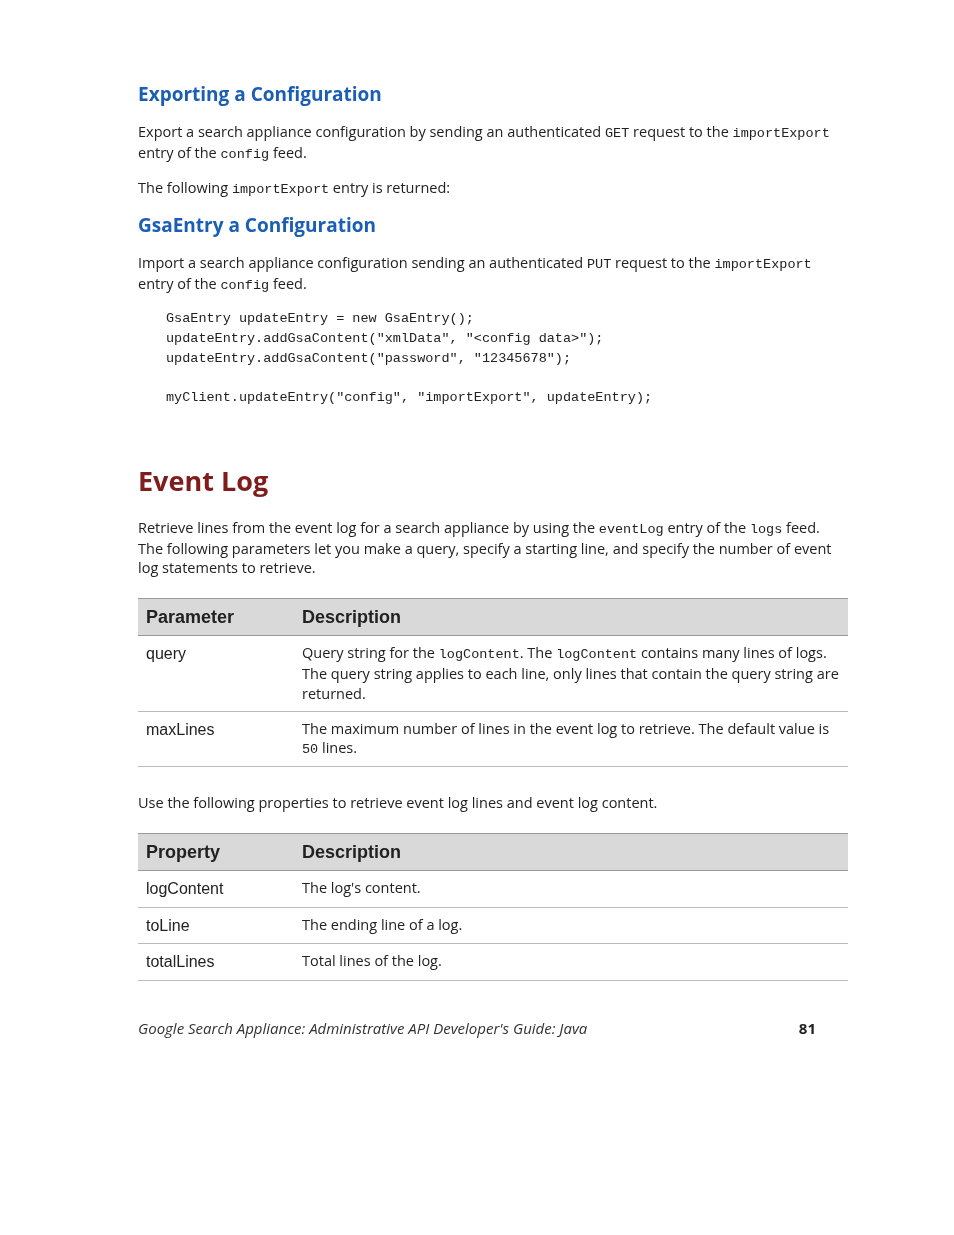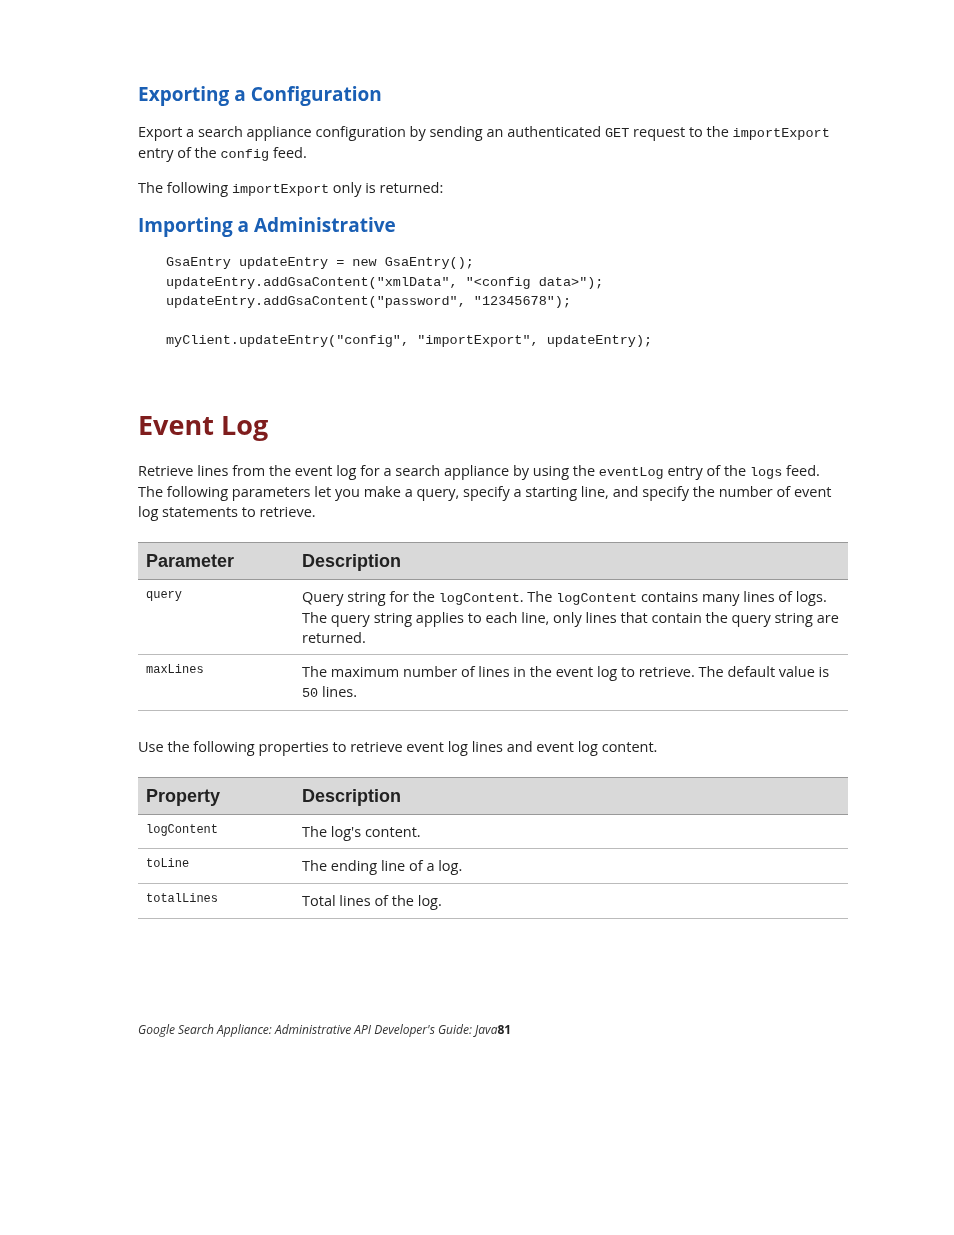--- a/index.html
+++ b/index.html
@@ -65,31 +65,32 @@
     border-top: 1px solid #999;
     border-bottom: 1px solid #999;
   }
   tbody td {
     vertical-align: top;
     padding: 7px 8px 7px 8px;
     border-bottom: 1px solid #bbb;
   }
   tbody td:first-child {
     width: 140px;
-    font-family: Liberation Mono, monospace;
-    font-size: 12px;
+    font-family: Liberation Sans, sans-serif;
+    font-size: 16px;
   }
   .footer {
     position: absolute;
     bottom: 48px;
     left: 138px;
     right: 138px;
     display: flex;
+    justify-content: space-between;
     align-items: baseline;
-    font-size: 12px;
+    font-size: 15px;
   }
   .footer-left {
     font-style: italic;
     color: #333;
   }
   .footer-right {
     font-weight: 700;
   }
 </style>
 </head>
@@ -97,26 +98,29 @@
 
 <div class="page">
 
   <h2 class="section">Exporting a Configuration</h2>
 
   <p>
     <span>Export a search appliance configuration by sending an authenticated </span><code>GET</code><span> request to the </span><code>importExport</code><span> entry of the </span><code>config</code><span> feed.</span>
   </p>
 
   <p>
-    <span>The following </span><code>importExport</code><span> only is returned:</span>
+    <span>The following </span><code>importExport</code><span> entry is returned:</span>
   </p>
 
 
-  <h2 class="section">Importing a Administrative</h2>
+  <h2 class="section">GsaEntry a Configuration</h2>
 
+  <p>
+    <span>Import a search appliance configuration sending an authenticated </span><code>PUT</code><span> request to the </span><code>importExport</code><span> entry of the </span><code>config</code><span> feed.</span>
+  </p>
 
   <pre>GsaEntry updateEntry = new GsaEntry();
 updateEntry.addGsaContent("xmlData", "&lt;config data&gt;");
 updateEntry.addGsaContent("password", "12345678");
 
 myClient.updateEntry("config", "importExport", updateEntry);</pre>
 
   <h1 class="major">Event Log</h1>
 
   <p>

